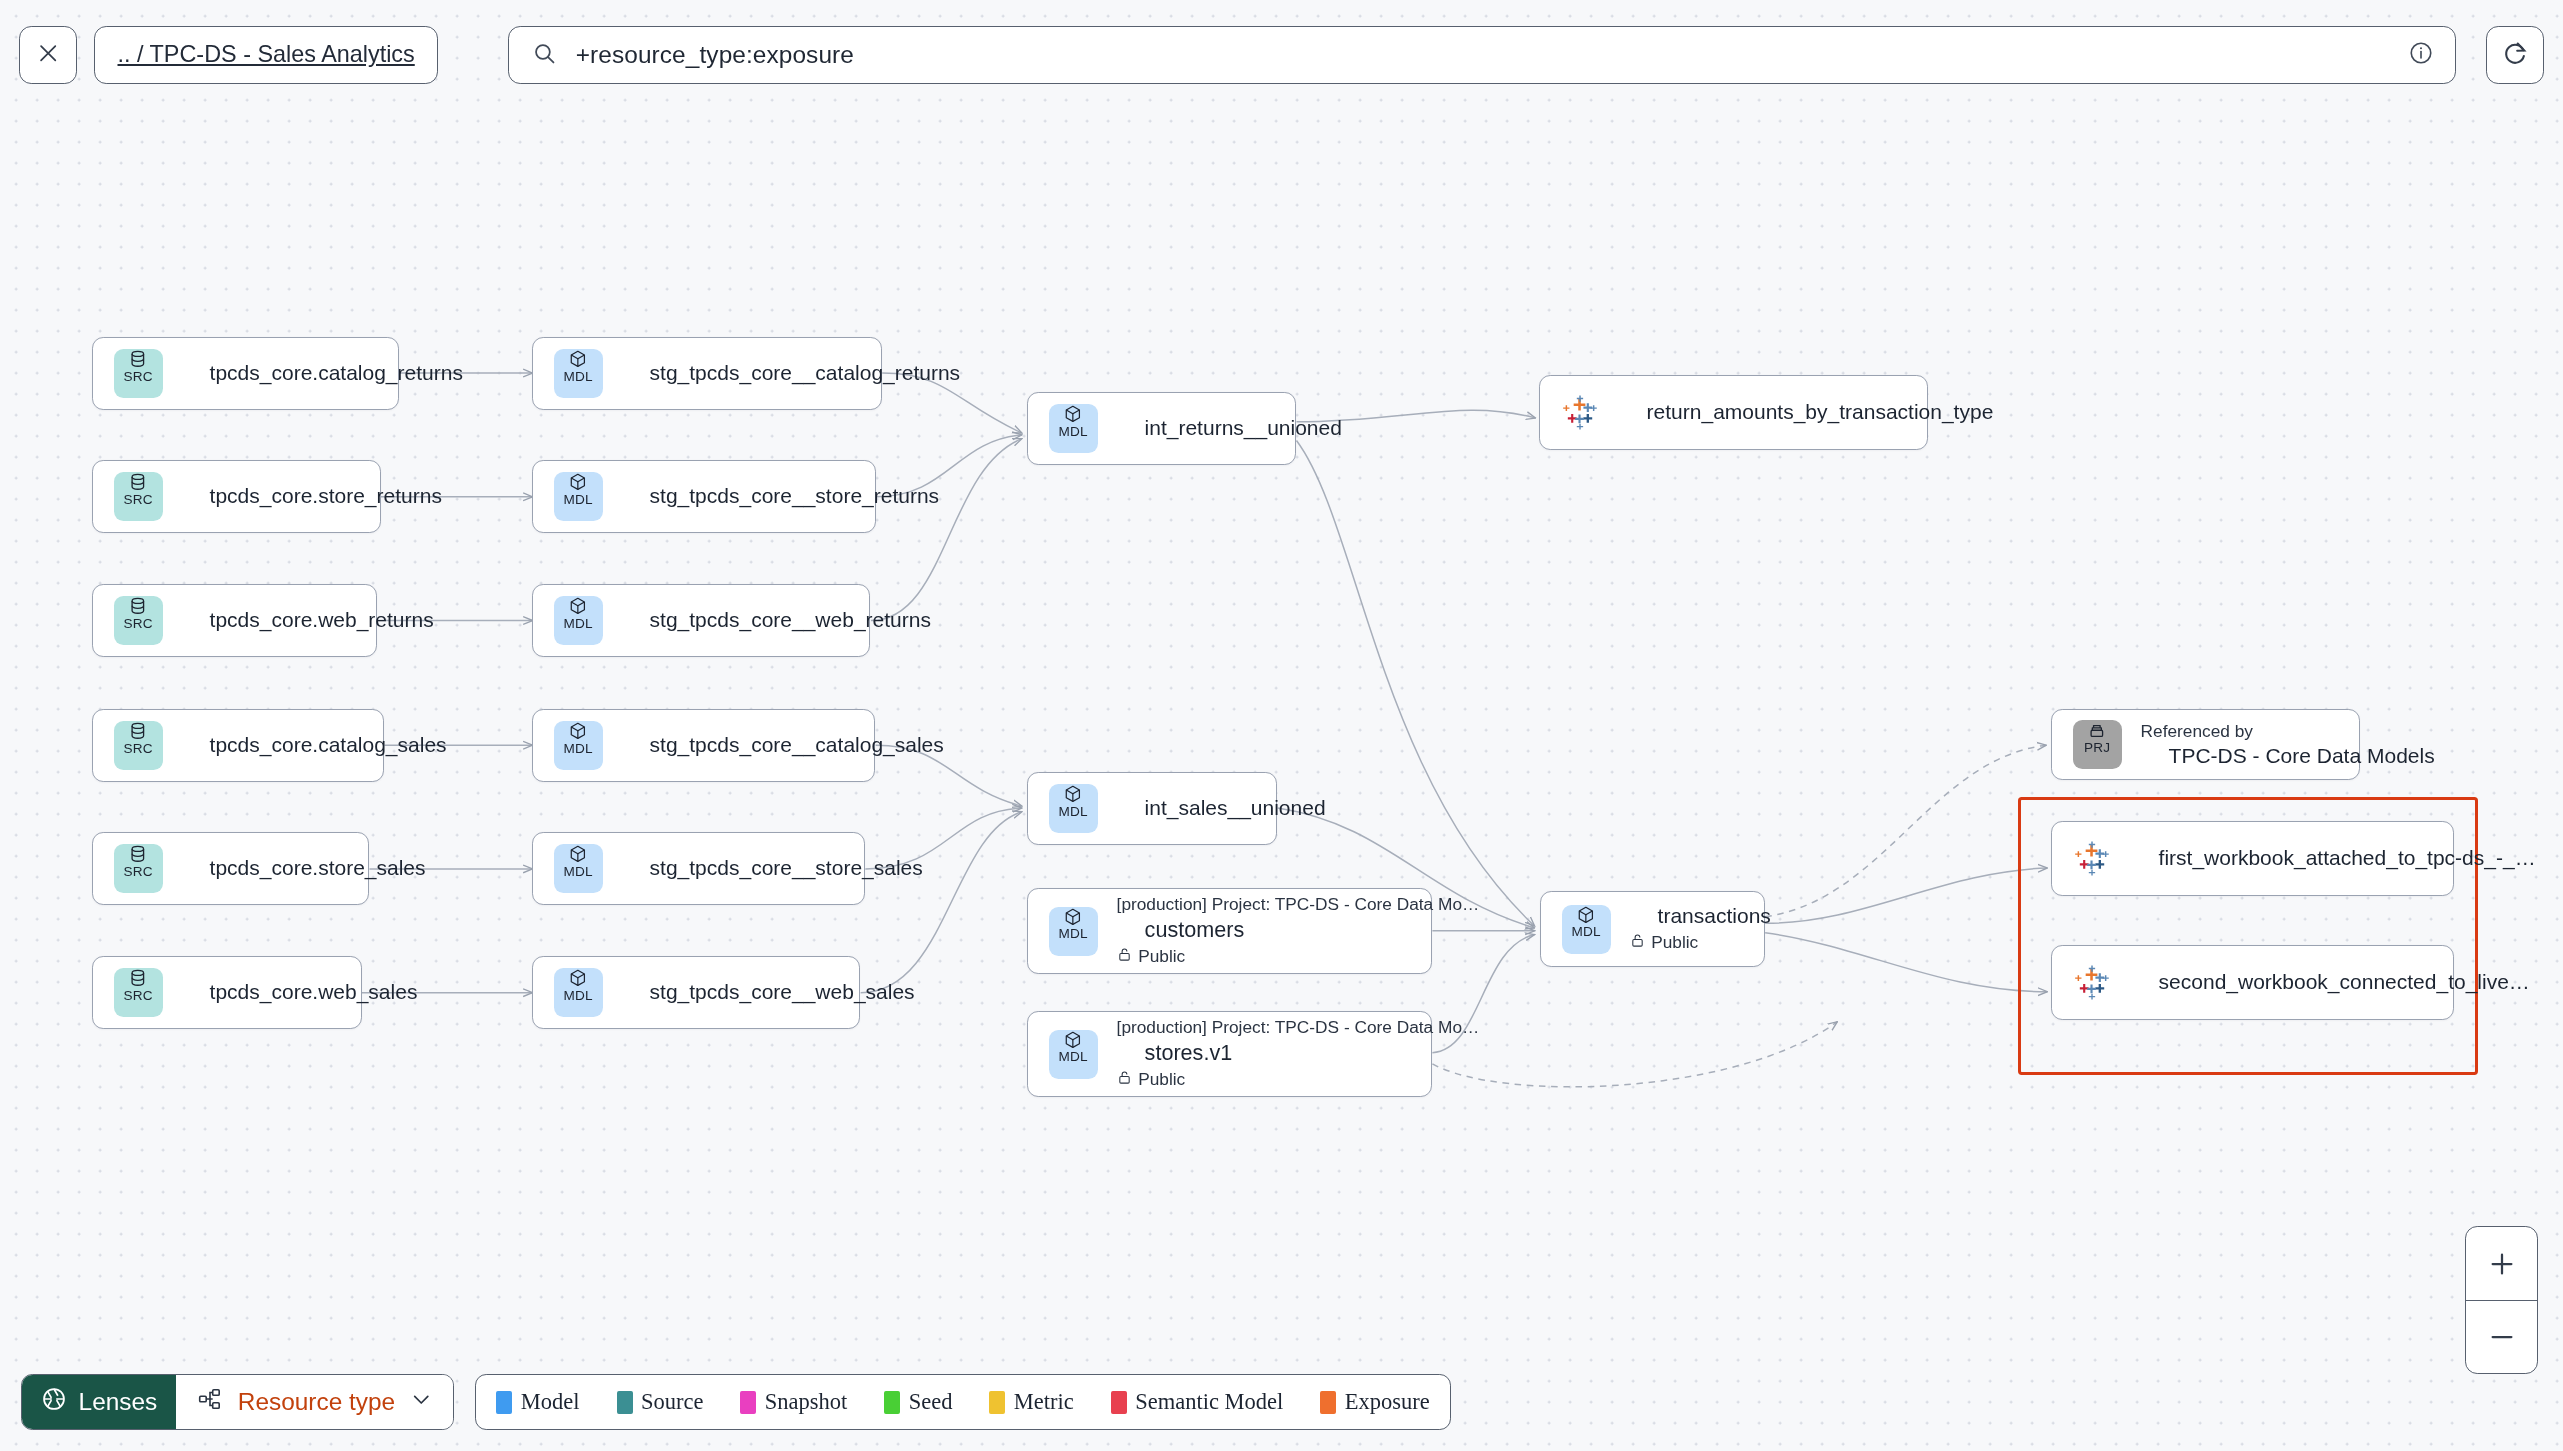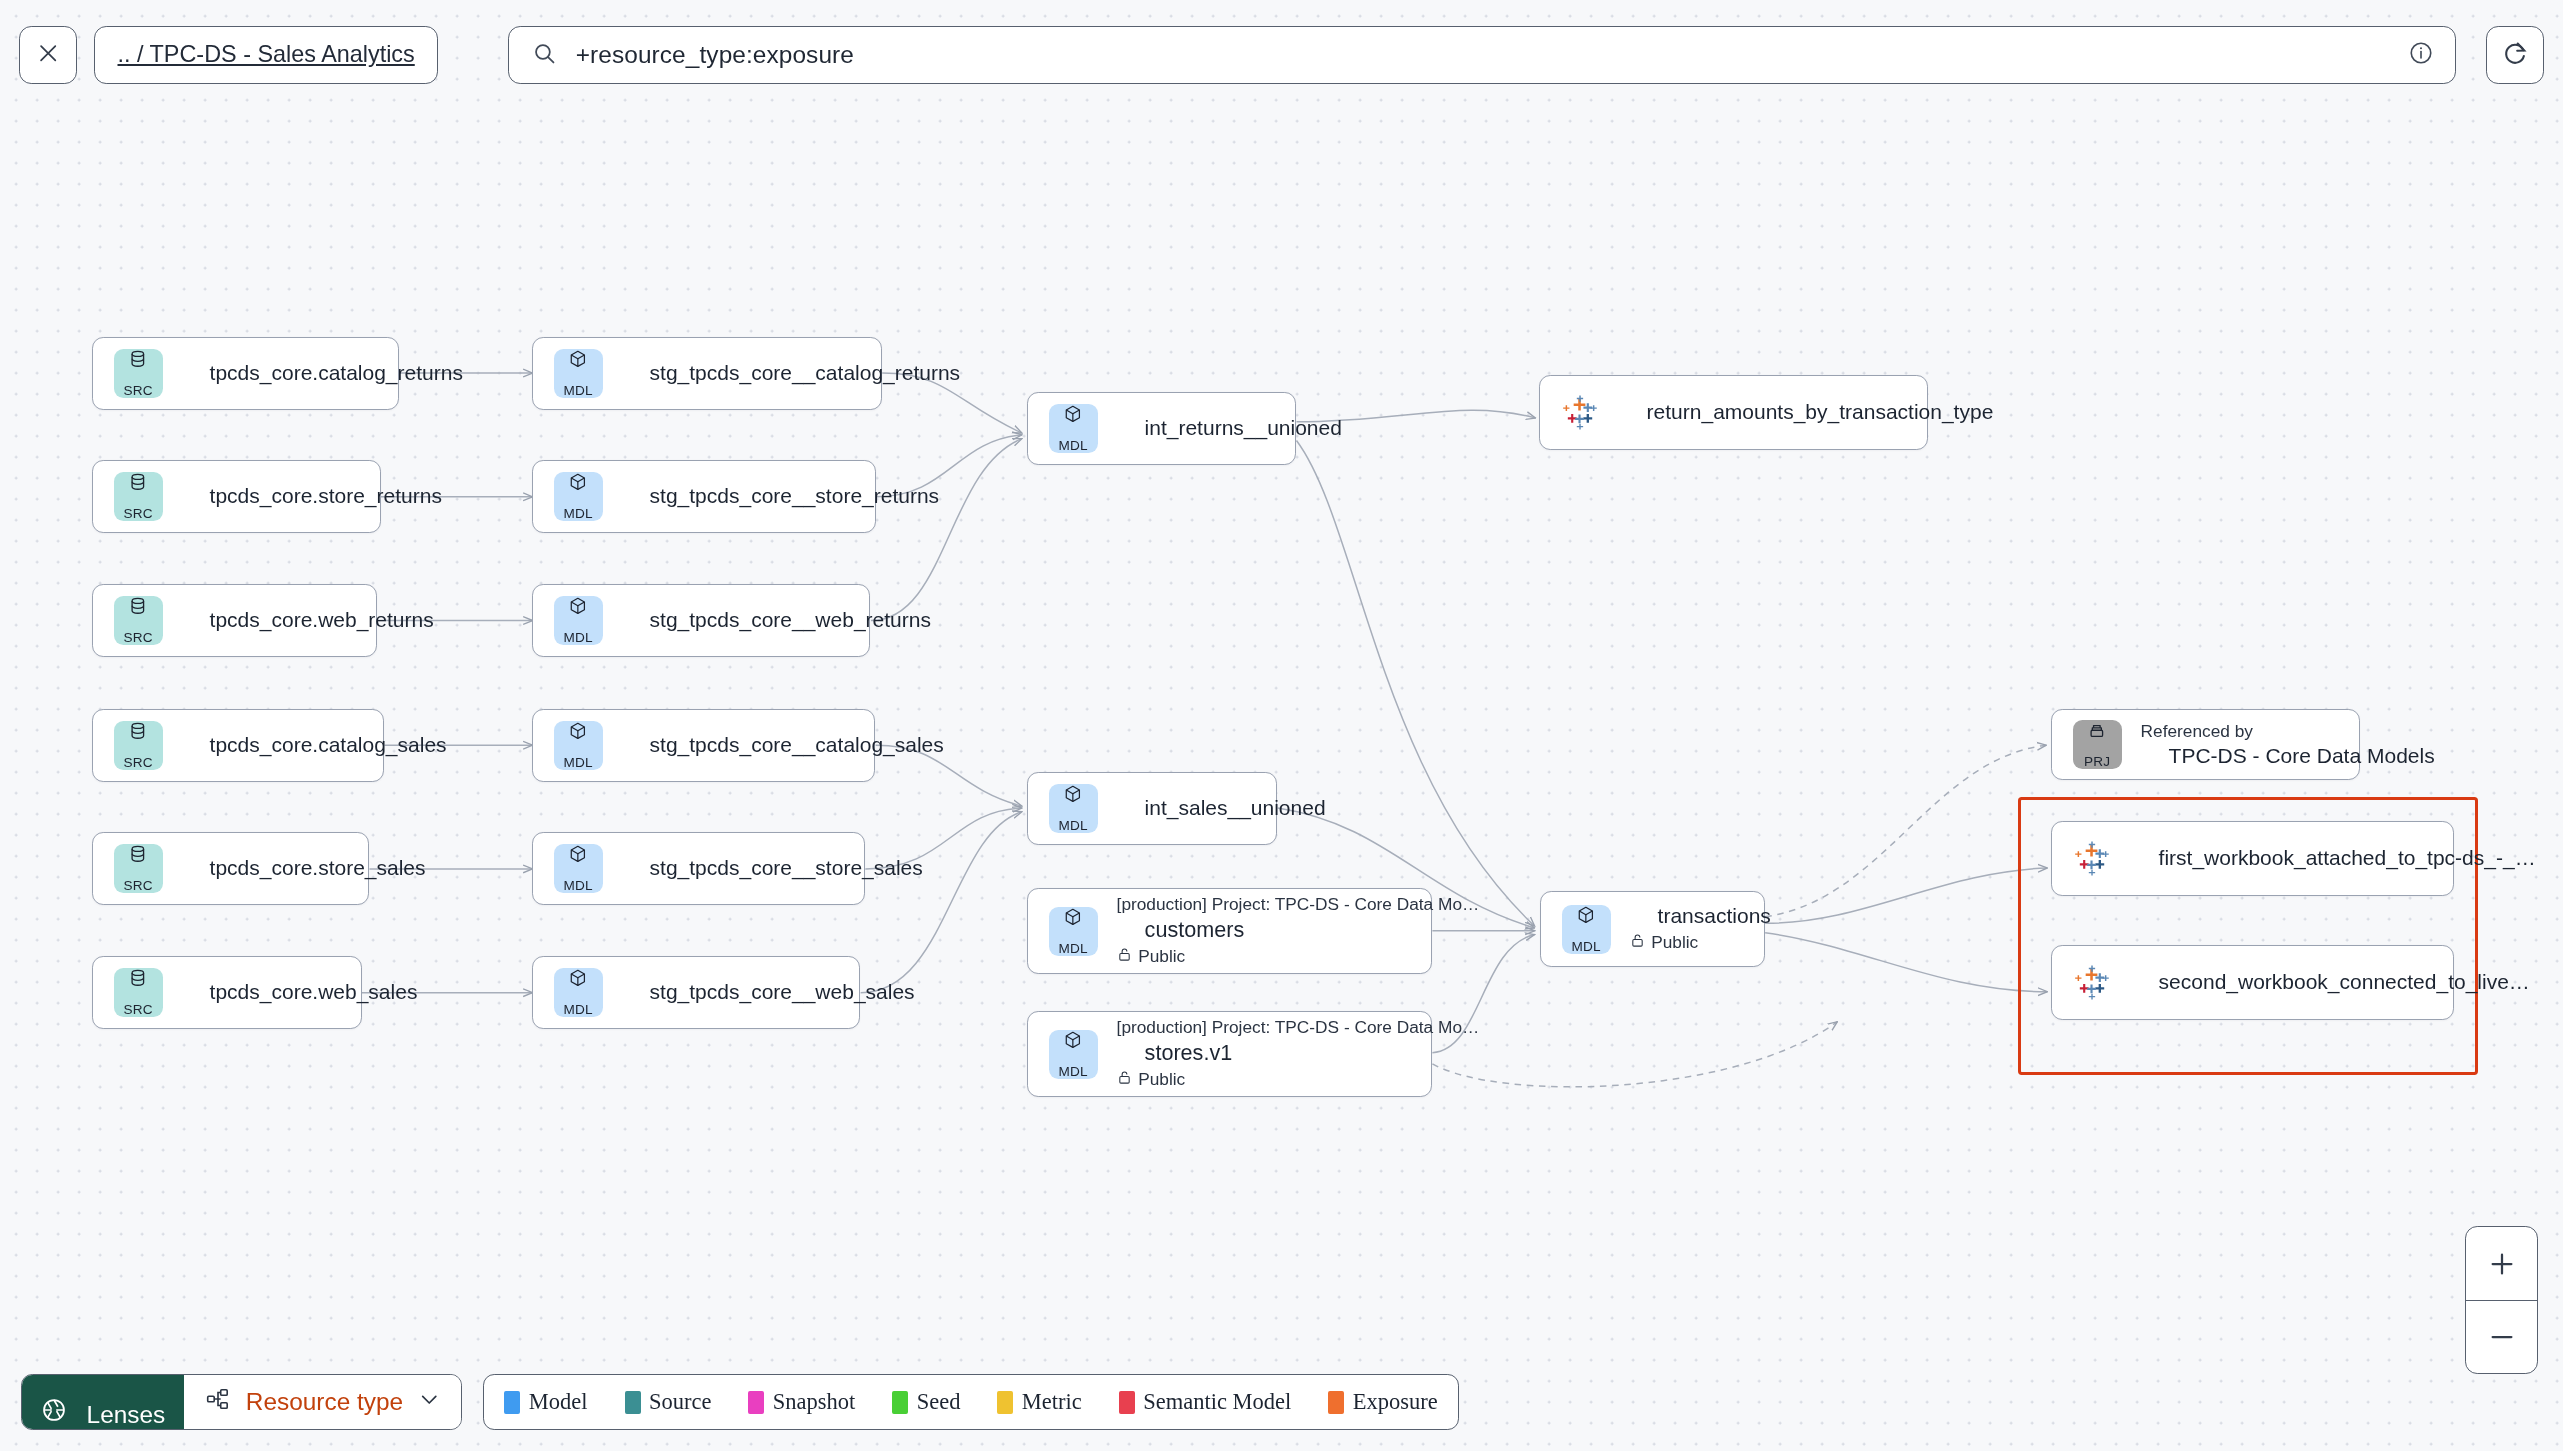--- a/index.html
+++ b/index.html
@@ -77,21 +77,21 @@
     display: flex; align-items: center;
     padding: 0 20.6px;
     gap: 19px;
     cursor: pointer;
     box-shadow: 0 0.9px 1.9px rgba(20,28,45,0.04);
   }
   .badge {
     width: 49px; height: 49px;
     border-radius: 9.4px;
     display: flex; flex-direction: column;
-    align-items: center; justify-content: space-between;
+    align-items: center; justify-content: flex-start;
     flex: none;
     gap: 0.9px;
   }
   .badge-src { background: #b3e3e0; }
   .badge-mdl { background: #c3e0fb; }
   .badge-prj { background: #a3a3a3; }
   .badge-label { font-size: 13.6px; color: #1d2430; letter-spacing: 0.2px; line-height: 1; font-weight: 400;}
   .badge svg { display: block; }
 
   .node-text { display: flex; flex-direction: column; justify-content: center; min-width: 0; }
@@ -124,21 +124,21 @@
   .lens-group {
     display: flex; align-items: stretch;
     border-radius: 11.2px;
     border: 1.5px solid #57606e;
     overflow: hidden;
     background: #fff;
     height: 56px;
   }
   .lens-tag {
     background: #1a5547; color: #fff;
-    display: flex; align-items: flex-end; gap: 20px;
+    display: flex; align-items: center; gap: 12px;
     padding: 0 19px;
     font-size: 24.4px;
     cursor: pointer;
   }
   .res-type {
     display: flex; align-items: center; gap: 15px;
     padding: 0 20.6px;
     font-size: 24.4px; color: #c2410c;
     background: #fff;
     cursor: pointer;

